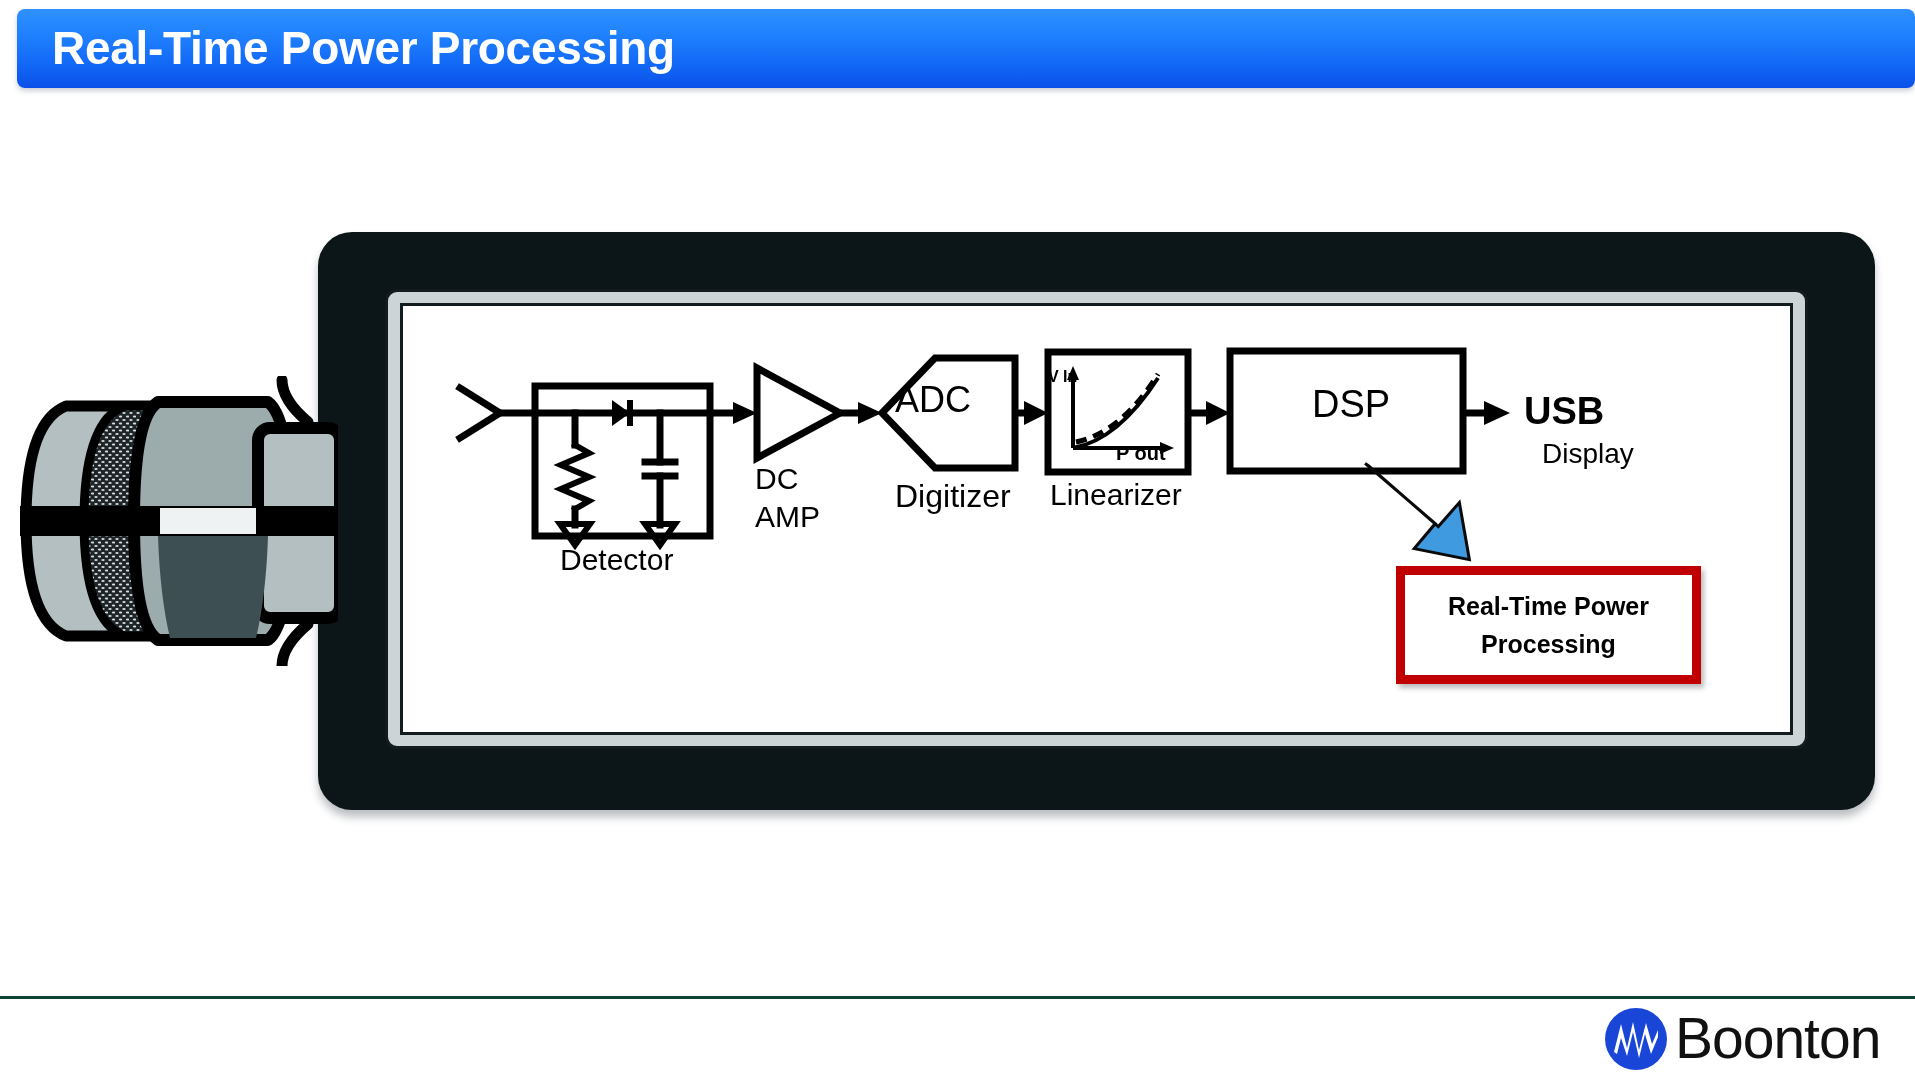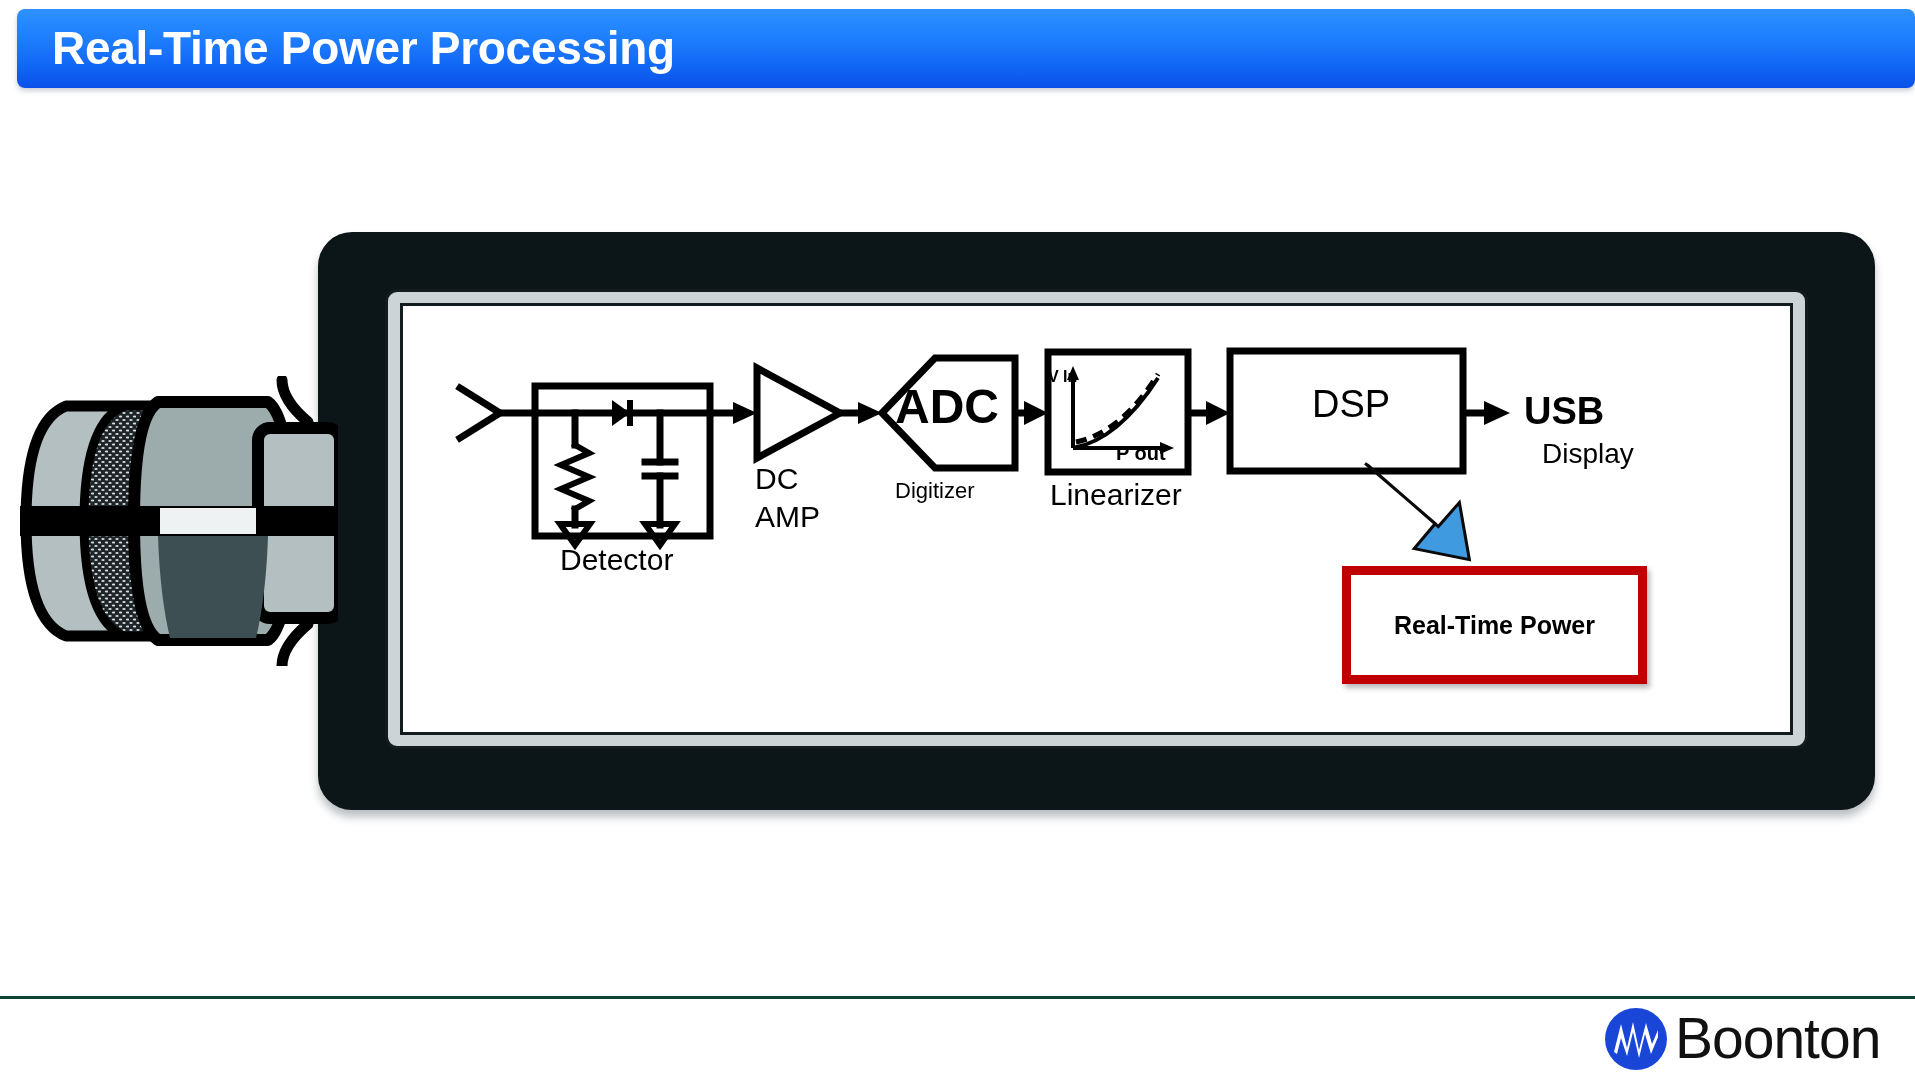--- a/index.html
+++ b/index.html
@@ -131,33 +131,33 @@
   
   .dg-label {
     position: absolute;
     color: #000000;
     font-family: "Liberation Sans", sans-serif;
     white-space: nowrap;
     text-align: center;
   }
   .lbl-detector { left: 560px;  top: 543px; font-size: 30px; }
   .lbl-dcamp    { left: 755px;  top: 460px; font-size: 30px; line-height: 38px; text-align: left; width: 90px; }
-  .lbl-digitizer{ left: 895px;  top: 478px; font-size: 22px; text-align: center; }
+  .lbl-digitizer{ left: 895px;  top: 478px; font-size: 32px; text-align: center; }
   .lbl-linear   { left: 1050px; top: 478px; font-size: 30px; }
   .lbl-usb      { left: 1524px; top: 390px; font-size: 38px; font-weight: bold; }
   .lbl-display  { left: 1522px; top: 438px; font-size: 28px; margin-left: 20px; }
-  .lbl-adc      { left: 895px;  top: 379px; font-size: 48px; font-weight: bold; }
+  .lbl-adc      { left: 895px;  top: 379px; font-size: 36px; font-weight: normal; }
   .lbl-dsp      { left: 1312px; top: 383px; font-size: 38px; font-weight: normal; }
   .lbl-vin      { left: 1048px; top: 368px; font-size: 16px; font-weight: bold; }
   .lbl-pout     { left: 1116px; top: 442px; font-size: 20px; font-weight: bold; }
 
   
   #rtpp-callout {
     position: absolute;
-    left: 1342px;
+    left: 1396px;
     top: 566px;
     width: 305px;
     height: 118px;
     border: 9px solid #c00000;
     background: #ffffff;
     box-sizing: border-box;
     box-shadow: 3px 4px 5px rgba(90,90,90,0.42);
     display: flex;
     align-items: center;
     justify-content: center;
@@ -300,20 +300,21 @@
 <div class="dg-label lbl-adc">ADC</div>
 <div class="dg-label lbl-dsp">DSP</div>
 <div class="dg-label lbl-usb">USB</div>
 <div class="dg-label lbl-display">Display</div>
 <div class="dg-label lbl-vin">V In</div>
 <div class="dg-label lbl-pout">P out</div>
 
 <div id="rtpp-callout">
   <div id="rtpp-text">
     <div>Real-Time Power</div>
+    <div>Processing</div>
   </div>
 </div>
 
 <div id="footer-rule"></div>
 <div id="brand-logo">
   <svg id="brand-mark" viewBox="0 0 62 62">
     <circle cx="31" cy="31" r="31" fill="#1a46d8"></circle>
     <path d="M9 44 L16 16 L22 40 L28 14 L34 42 L41 15 L47 36 L53 22
              L53 29 L46 46 L40 26 L34 50 L28 24 L22 48 L16 30 L12 46 Z" fill="#ffffff"></path>
   </svg>

